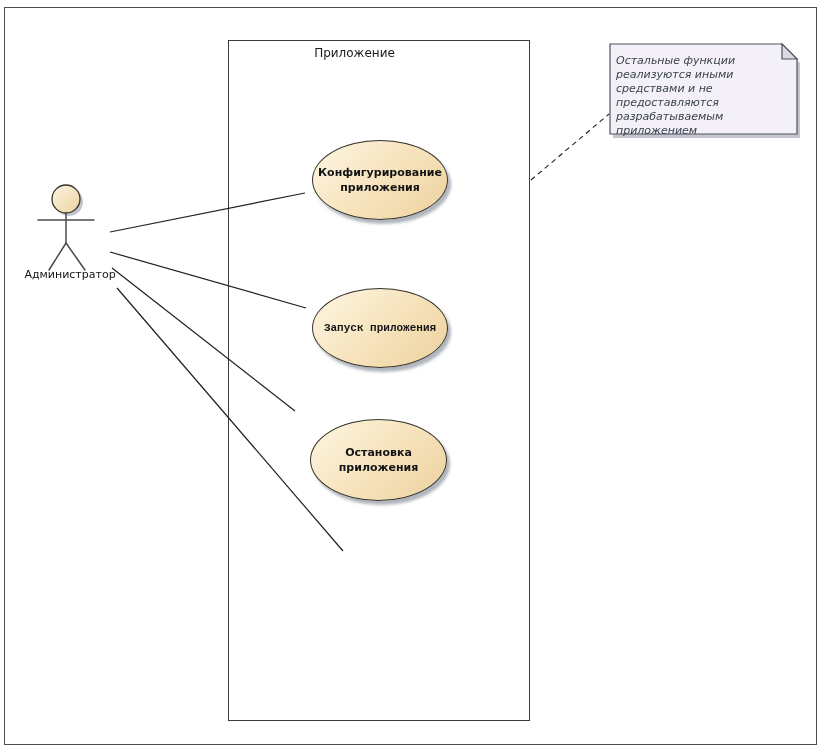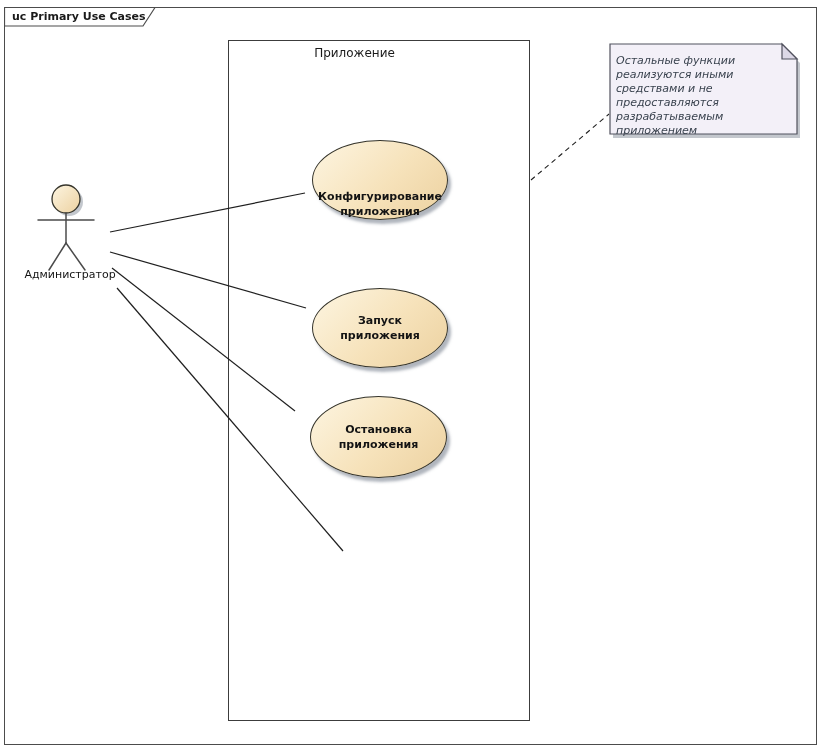--- a/index.html
+++ b/index.html
@@ -74,38 +74,32 @@
     <g>
       <circle class="soft-shadow" cx="69" cy="202" r="14"></circle>
       <circle cx="66" cy="199" r="14" fill="url(#headGrad)" stroke="#35342b" stroke-width="1.3"></circle>
       <line class="actor-stroke" x1="66" y1="213" x2="66" y2="243"></line>
       <line class="actor-stroke" x1="38" y1="220" x2="94" y2="220"></line>
       <line class="actor-stroke" x1="66" y1="243" x2="49" y2="270"></line>
       <line class="actor-stroke" x1="66" y1="243" x2="85" y2="270"></line>
     </g>
   </svg>
 
-  <div class="usecase" style="left:312px;top:140px;width:136px;height:80px;align-items:flex-end;">
+  <div class="usecase" style="left:312px;top:140px;width:136px;height:80px;">
     <div class="uc-label">Конфигурирование приложения</div>
   </div>
 
-  <div class="usecase" style="left:312px;top:288px;width:136px;height:80px;">
+  <div class="usecase" style="left:312px;top:288px;width:136px;height:80px;font-family:Liberation Mono, monospace;">
     <div class="uc-label">Запуск приложения</div>
   </div>
 
-  <div class="usecase" style="left:310px;top:396px;width:137px;height:82px;">
+  <div class="usecase" style="left:310px;top:419px;width:137px;height:82px;">
     <div class="uc-label">Остановка приложения</div>
   </div>
 
 
   <div id="note-text">Остальные функции реализуются иными средствами и не предоставляются разрабатываемым приложением</div>
 
   <div id="actor-label">Администратор</div>
 
   <div id="frame"></div>
-  <div id="tab">
-    <svg width="152" height="20" viewBox="0 0 152 20" xmlns="http://www.w3.org/2000/svg">
-      <polygon points="0.5,0.5 151,0.5 139,19 0.5,19" fill="#ffffff" stroke="#4c4c4c" stroke-width="1.2"></polygon>
-    </svg>
-    <div class="tab-text">uc Primary Use Cases</div>
-  </div>
 
 </div>
 
 </body></html>

